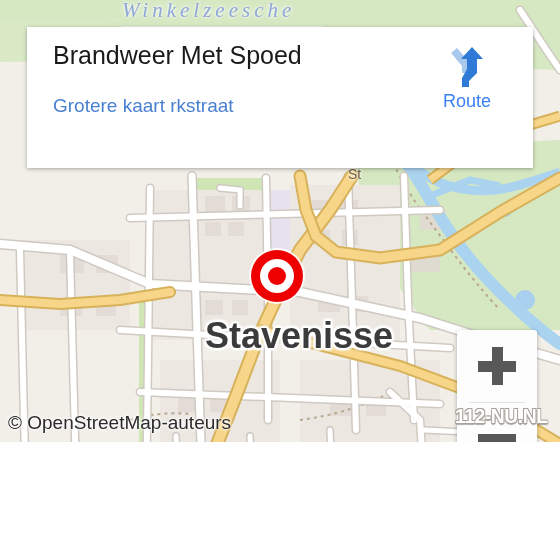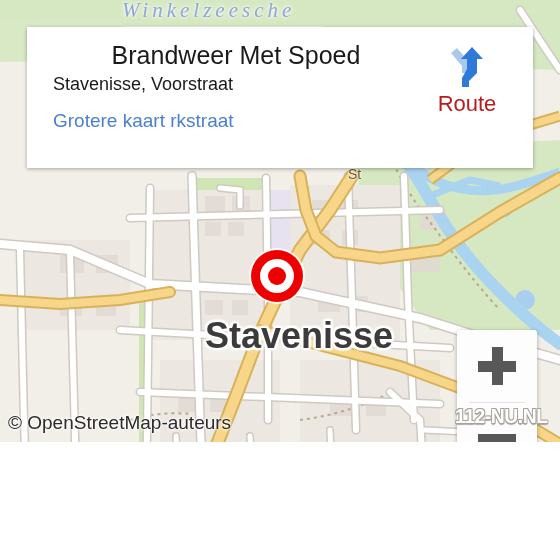--- a/index.html
+++ b/index.html
@@ -96,43 +96,42 @@
     flex: 0 0 auto;
     width: 96px;
     padding-top: 6px;
     text-align: center;
     cursor: pointer;
   }
   .card-title {
     font-size: 25px;
     color: #1a1a1a;
     line-height: 1.18;
-    margin: 0 0 2px 0;
+    margin: 0 0 10px 0;
     font-weight: 400;
-    text-align: center;
   }
   .card-subtitle {
     font-size: 18px;
     color: #1a1a1a;
     line-height: 1.3;
     margin: 0;
     font-weight: 400;
   }
   .card-link {
     display: inline-block;
     margin-top: 14px;
     font-size: 19px;
     color: #4a80d0;
     text-decoration: none;
     cursor: pointer;
   }
   .route-label {
     margin-top: 2px;
-    font-size: 22px;
-    color: #b91c1c;
+    font-size: 18px;
+    color: #3b82f6;
   }
   .route-icon { display:block; margin: 0 auto; }
 
   
   .zoom-ctl {
     position: absolute;
     left: 457px;
     top: 330px;
     width: 80px;
     height: 145px;
@@ -331,21 +330,20 @@
     <div class="lbl lbl-street" style="left:348px; top:166px;">St</div>
 
     <div class="lbl lbl-street" style="left:192px; top:455px; transform: rotate(71deg); transform-origin: left top;">rkstraat</div>
 
     <div class="marker" style="left:251px; top:250px;"></div>
   </div>
 
   <div class="info-card">
     <div class="info-left">
       <div class="card-title">Brandweer Met Spoed</div>
-      <div class="card-subtitle">Stavenisse, Voorstraat</div>
       <a class="card-link" href="#">Grotere kaart rkstraat</a>
     </div>
     <div class="info-right">
       <svg class="route-icon" width="44" height="42" viewBox="0 0 44 42">
 
         <path d="M6,6 L12,1 L25,16 L25,26 L17,26 L17,19 Z" fill="#a9c8ee"></path>
 
         <path d="M22,22 L22,12 L16,12 L27,0 L38,12 L32,12 L32,26 L24,34 L24,40 L17,40 L17,31 Z" fill="#2f7ad6"></path>
       </svg>
       <div class="route-label">Route</div>

